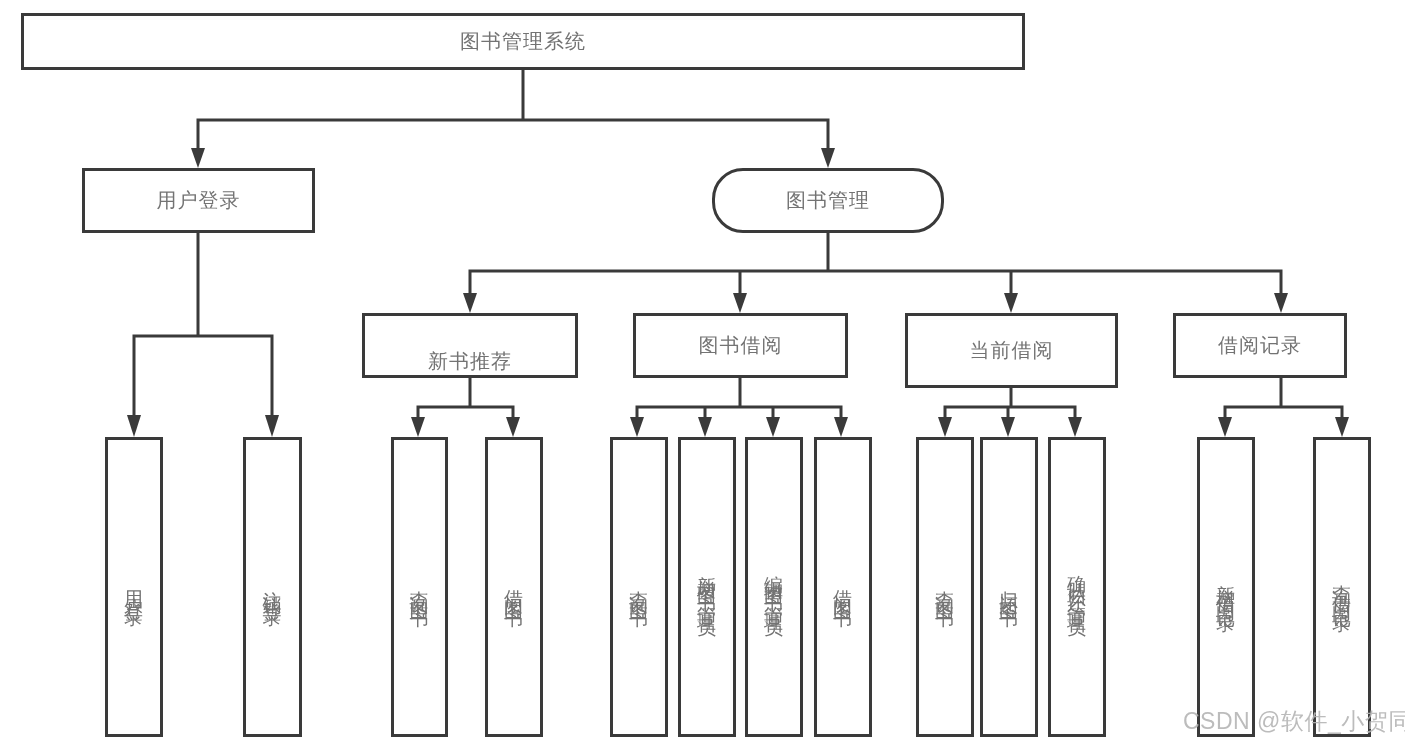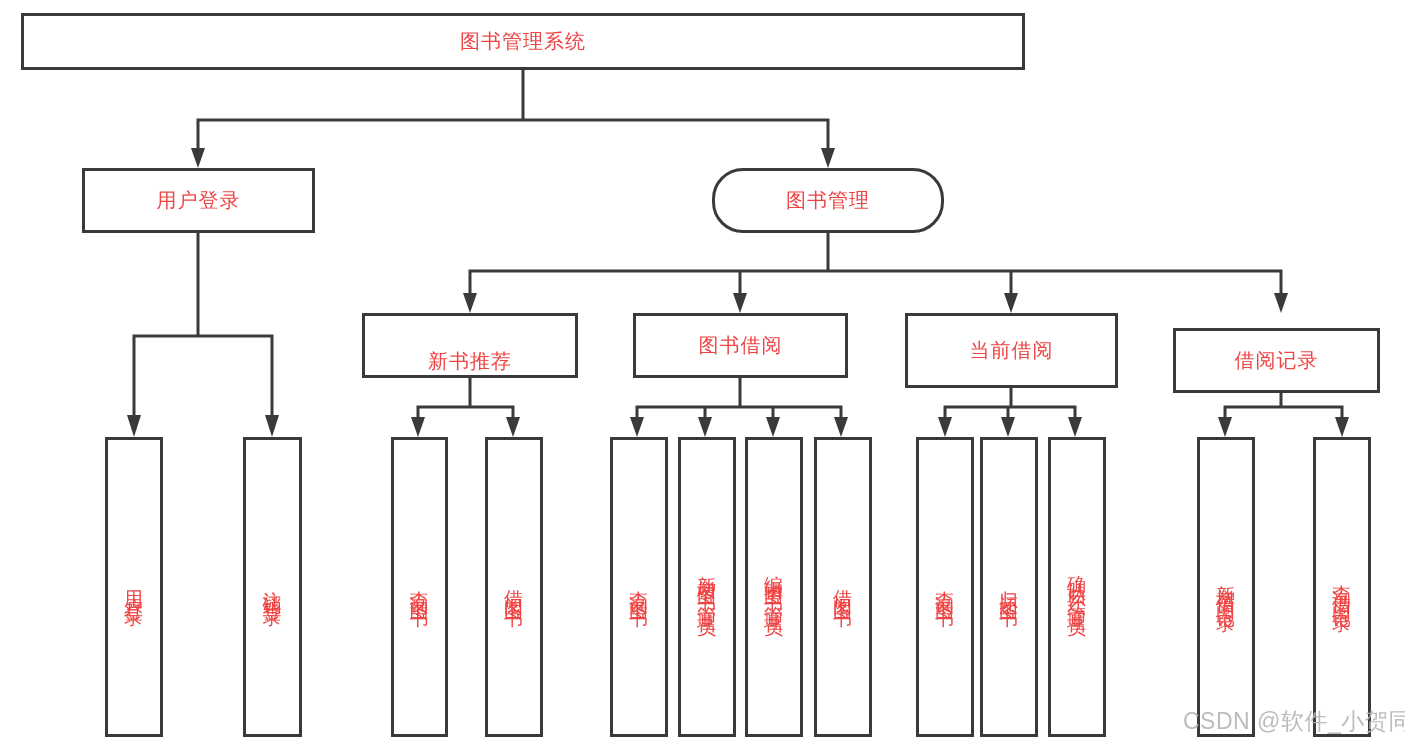--- a/index.html
+++ b/index.html
@@ -22,21 +22,21 @@
     height: 747px;
   }
   .node {
     position: absolute;
     box-sizing: border-box;
     border: 3px solid #3a3a3a;
     background: #ffffff;
     display: flex;
     align-items: center;
     justify-content: center;
-    color: #ef4444;
+    color: #737373;
   }
   .hbox {
     font-size: 20px;
     letter-spacing: 1px;
   }
   .vbox span {
     writing-mode: vertical-rl;
     text-orientation: mixed;
     font-size: 19px;
     line-height: 1;
@@ -116,21 +116,21 @@
 
   <div class="node hbox" style="left:362px; top:313px; width:216px; height:65px;align-items:flex-end;">
     <span>新书推荐</span>
   </div>
   <div class="node hbox" style="left:633px; top:313px; width:215px; height:65px;">
     <span>图书借阅</span>
   </div>
   <div class="node hbox" style="left:905px; top:313px; width:213px; height:75px;">
     <span>当前借阅</span>
   </div>
-  <div class="node hbox" style="left:1173px; top:328px; width:207px; height:65px;">
+  <div class="node hbox" style="left:1173px; top:313px; width:174px; height:65px;">
     <span>借阅记录</span>
   </div>
 
   <div class="node vbox" style="left:105px; top:437px; width:58px; height:300px;">
     <span>用户登录</span>
   </div>
   <div class="node vbox" style="left:243px; top:437px; width:59px; height:300px;">
     <span>注销登录</span>
   </div>
 

